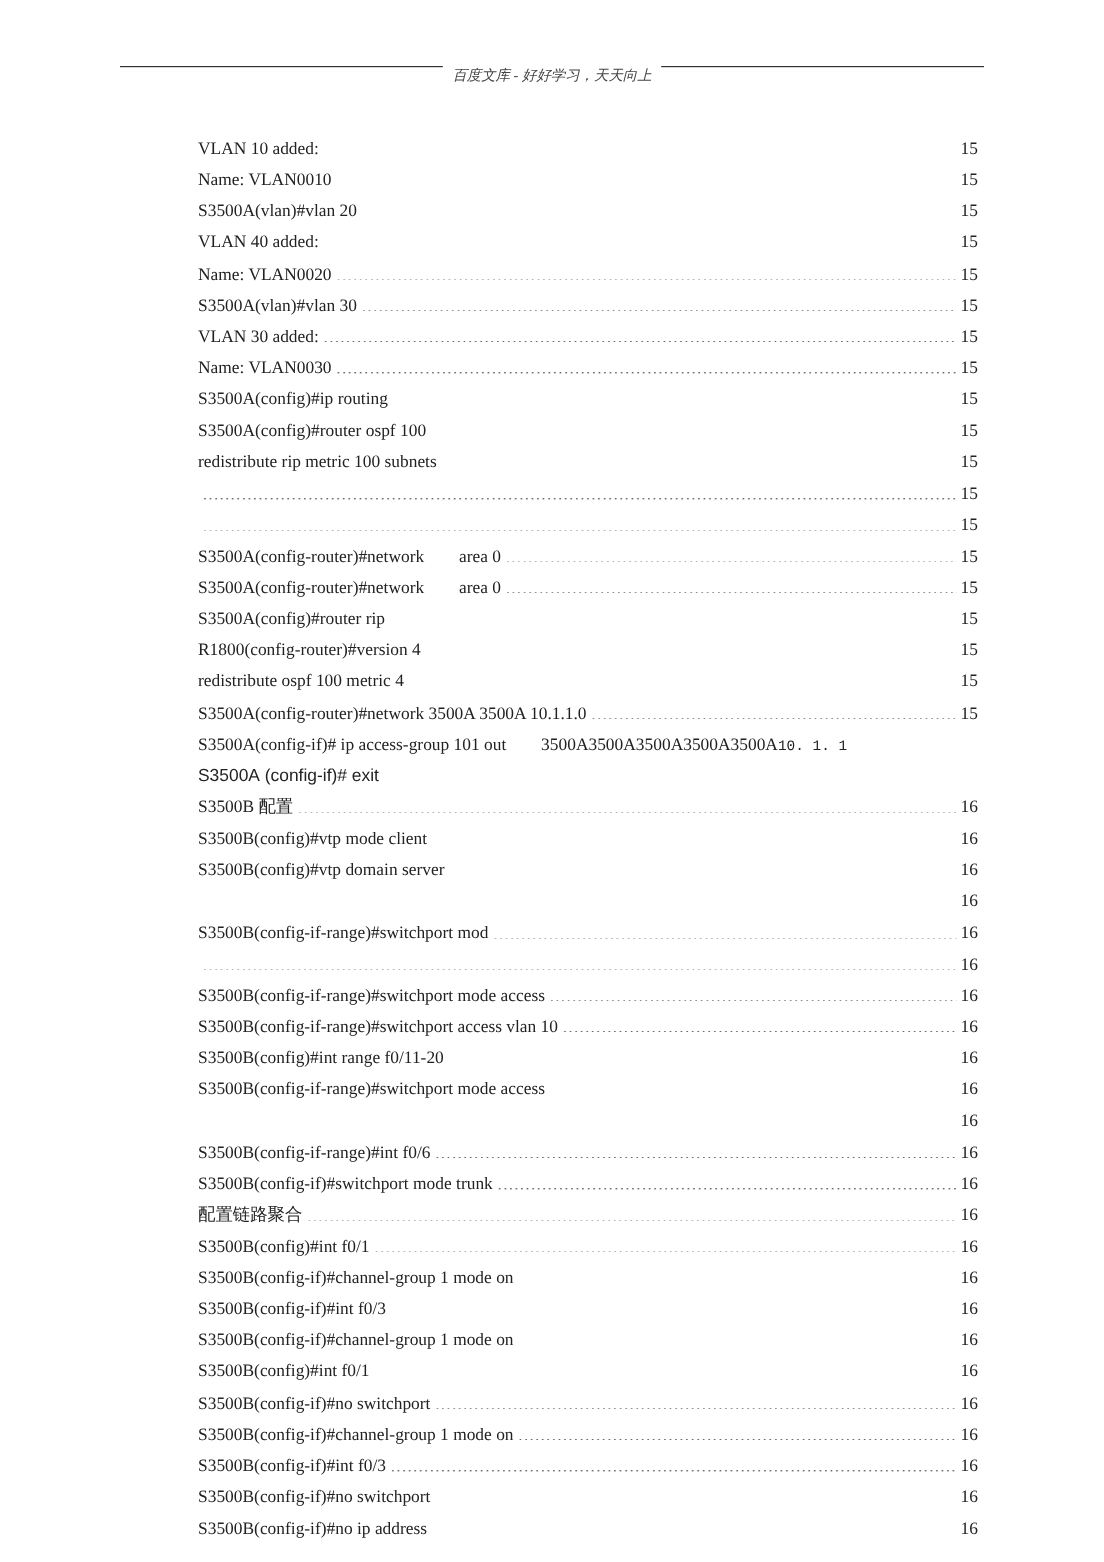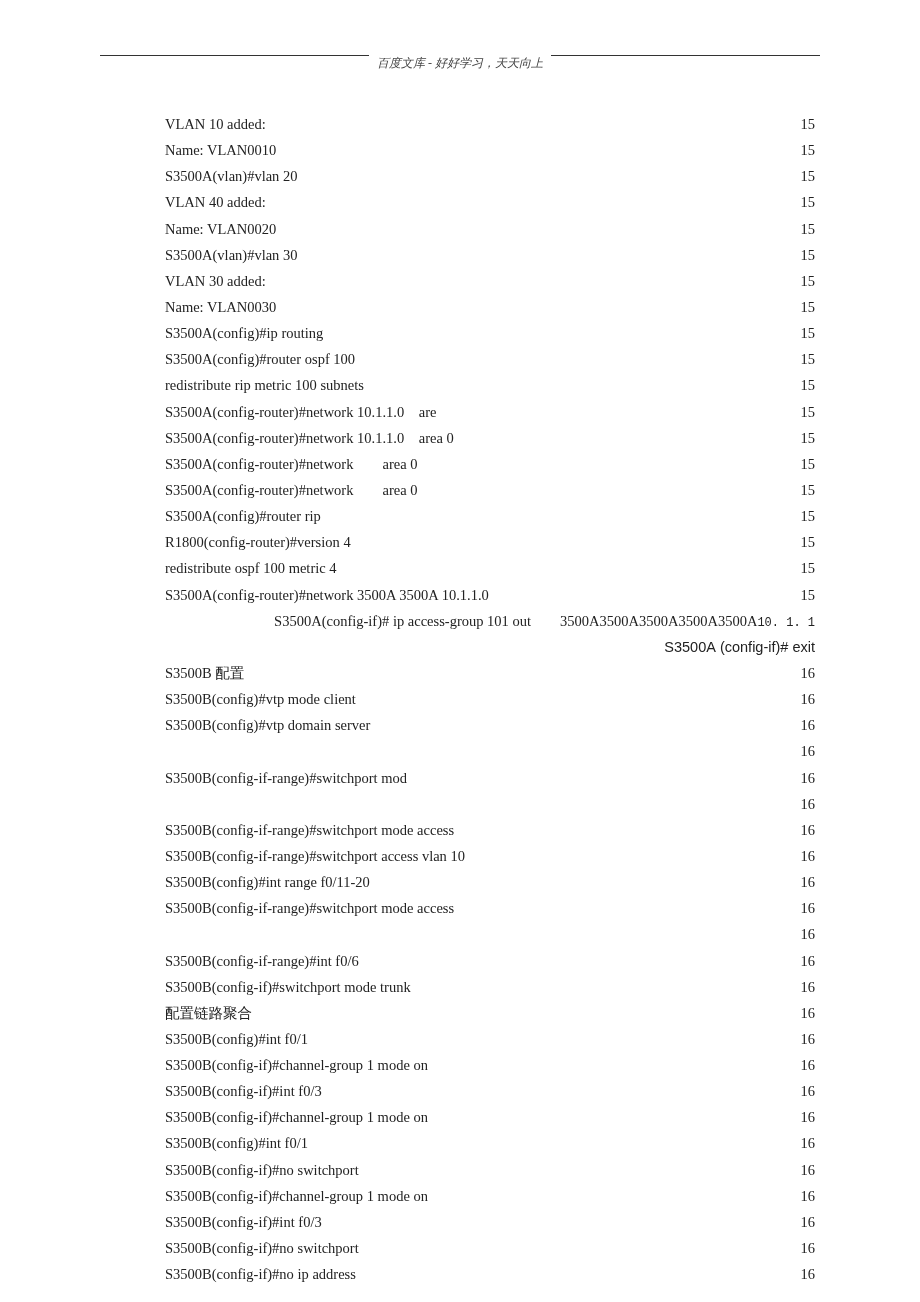--- a/index.html
+++ b/index.html
@@ -66,21 +66,20 @@
   }
   .toc-page {
     white-space: nowrap;
   }
   .plain-line {
     font-size: 14.5px;
     font-family: "Times New Roman","SimSun","宋体",serif;
     color: #222;
     line-height: 1.7;
     margin-bottom: 1.5px;
-    text-align: right;
   }
   .mono {
     font-family: Liberation Sans, sans-serif;
   }
   .page-number {
     font-size: 14px;
     font-family: "Times New Roman", serif;
     color: #222;
     padding: 40px 0 0 162px;
   }
@@ -149,26 +148,24 @@
         <span class="toc-label">S3500A(config)#router ospf 100</span>
         <span class="toc-leader"></span>
         <span class="toc-page">15</span>
       </div>
       <div class="toc-entry">
         <span class="toc-label">redistribute rip metric 100 subnets</span>
         <span class="toc-leader"></span>
         <span class="toc-page">15</span>
       </div>
       <div class="toc-entry">
-        <span class="toc-label">S3500A(config-router)#network 10.1.1.0 are</span>
-        <span class="toc-leader"></span>
-        <span class="toc-page">15</span>
-      </div>
-      <div class="toc-entry">
-        <span class="toc-label">S3500A(config-router)#network 10.1.1.0 area 0</span>
+        <span class="toc-leader"></span>
+        <span class="toc-page">15</span>
+      </div>
+      <div class="toc-entry">
         <span class="toc-leader"></span>
         <span class="toc-page">15</span>
       </div>
       <div class="toc-entry">
         <span class="toc-label">S3500A(config-router)#network  area 0</span>
         <span class="toc-leader"></span>
         <span class="toc-page">15</span>
       </div>
       <div class="toc-entry">
         <span class="toc-label">S3500A(config-router)#network  area 0</span>

